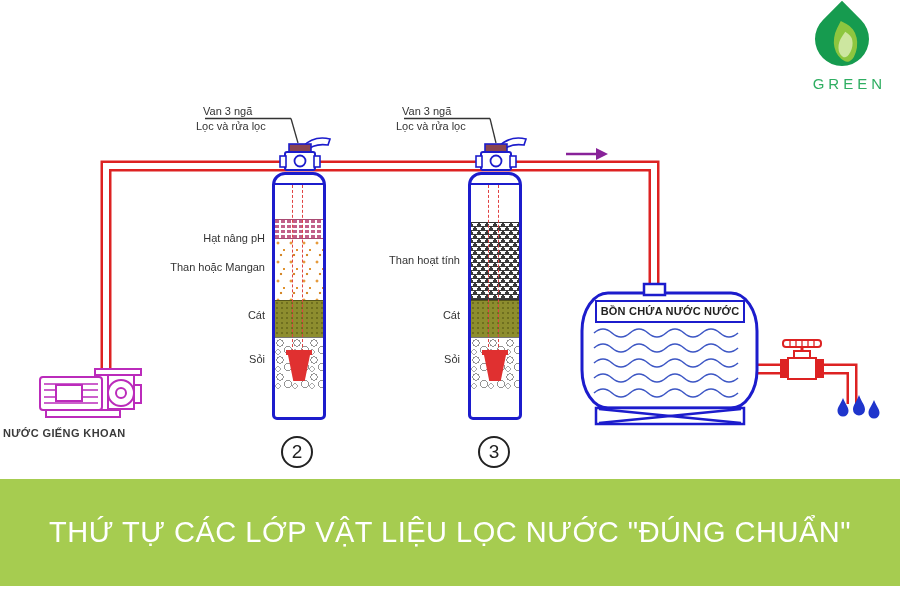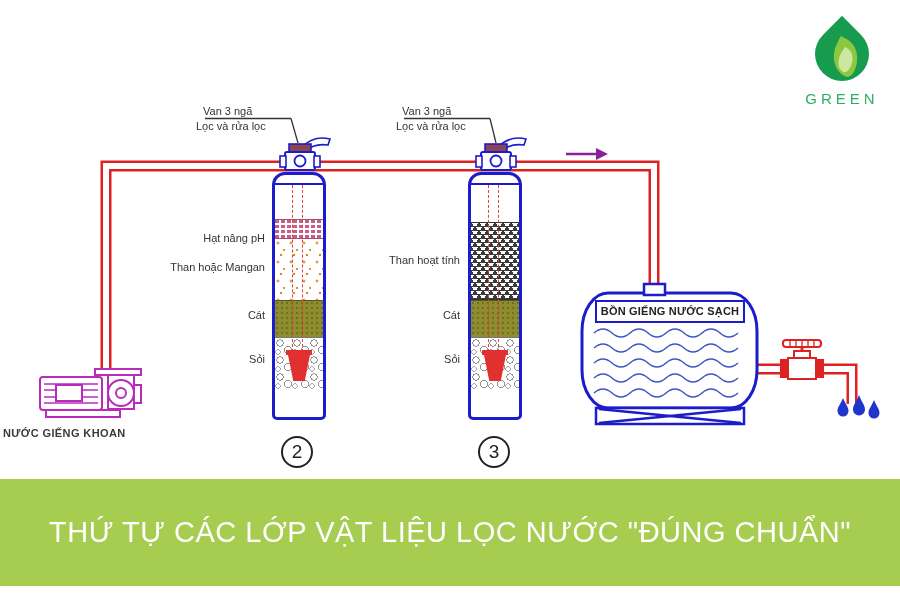--- a/index.html
+++ b/index.html
@@ -62,21 +62,21 @@
   .tank-label{position:absolute;left:595px;top:300px;width:146px;height:19px;line-height:19px;
     background:#fff;border:2px solid #1c1ccc;text-align:center;font-size:11px;font-weight:700;
     color:#222;letter-spacing:0.2px;}
 
   
   .banner{position:absolute;left:0;top:479px;width:900px;height:107px;background:#a6cc50;
     display:flex;align-items:center;justify-content:center;}
   .banner-text{color:#fff;font-size:29px;font-weight:400;letter-spacing:0.5px;white-space:nowrap;}
 
   
-  .logo{position:absolute;left:798px;top:23px;width:88px;text-align:center;}
+  .logo{position:absolute;left:798px;top:8px;width:88px;text-align:right;}
   .logo-drop{position:relative;margin:4px auto 0;width:54px;height:54px;background:#169b4f;
     border-radius:0 50% 50% 50%;transform:rotate(45deg);}
   .logo-leaf1{position:absolute;left:18px;top:10px;width:28px;height:34px;background:#8dc63f;
     border-radius:0 100% 30% 100%;transform:rotate(-18deg);}
   .logo-leaf2{position:absolute;left:26px;top:18px;width:16px;height:22px;background:#cde6a0;
     border-radius:0 100% 30% 100%;transform:rotate(-10deg);}
   .logo-text{margin-top:9px;color:#2fae62;font-size:15px;letter-spacing:4px;}
 
   .pump-label{letter-spacing:0.4px;color:#3a3a3a;font-weight:bold;}
   svg{position:absolute;left:0;top:0;pointer-events:none;}
@@ -221,21 +221,21 @@
   <div class="lbl right" style="left:135px;top:261px;width:130px">Than hoặc Mangan</div>
   <div class="lbl right" style="left:135px;top:309px;width:130px">Cát</div>
   <div class="lbl right" style="left:135px;top:353px;width:130px">Sỏi</div>
 
   <div class="lbl right" style="left:340px;top:254px;width:120px">Than hoạt tính</div>
   <div class="lbl right" style="left:340px;top:309px;width:120px">Cát</div>
   <div class="lbl right" style="left:340px;top:353px;width:120px">Sỏi</div>
 
   <div class="lbl pump-label" style="left:3px;top:427px">NƯỚC GIẾNG KHOAN</div>
 
-  <div class="tank-label">BỒN GIẾNG NƯỚC SẠCH</div>
+  <div class="tank-label">BỒN CHỨA NƯỚC NƯỚC</div>
 
   <div class="circle-num" style="left:281px;top:436px">2</div>
   <div class="circle-num" style="left:478px;top:436px">3</div>
 
   <div class="logo">
     <div class="logo-drop">
       <div class="logo-leaf1"></div>
       <div class="logo-leaf2"></div>
     </div>
     <div class="logo-text">GREEN</div>

